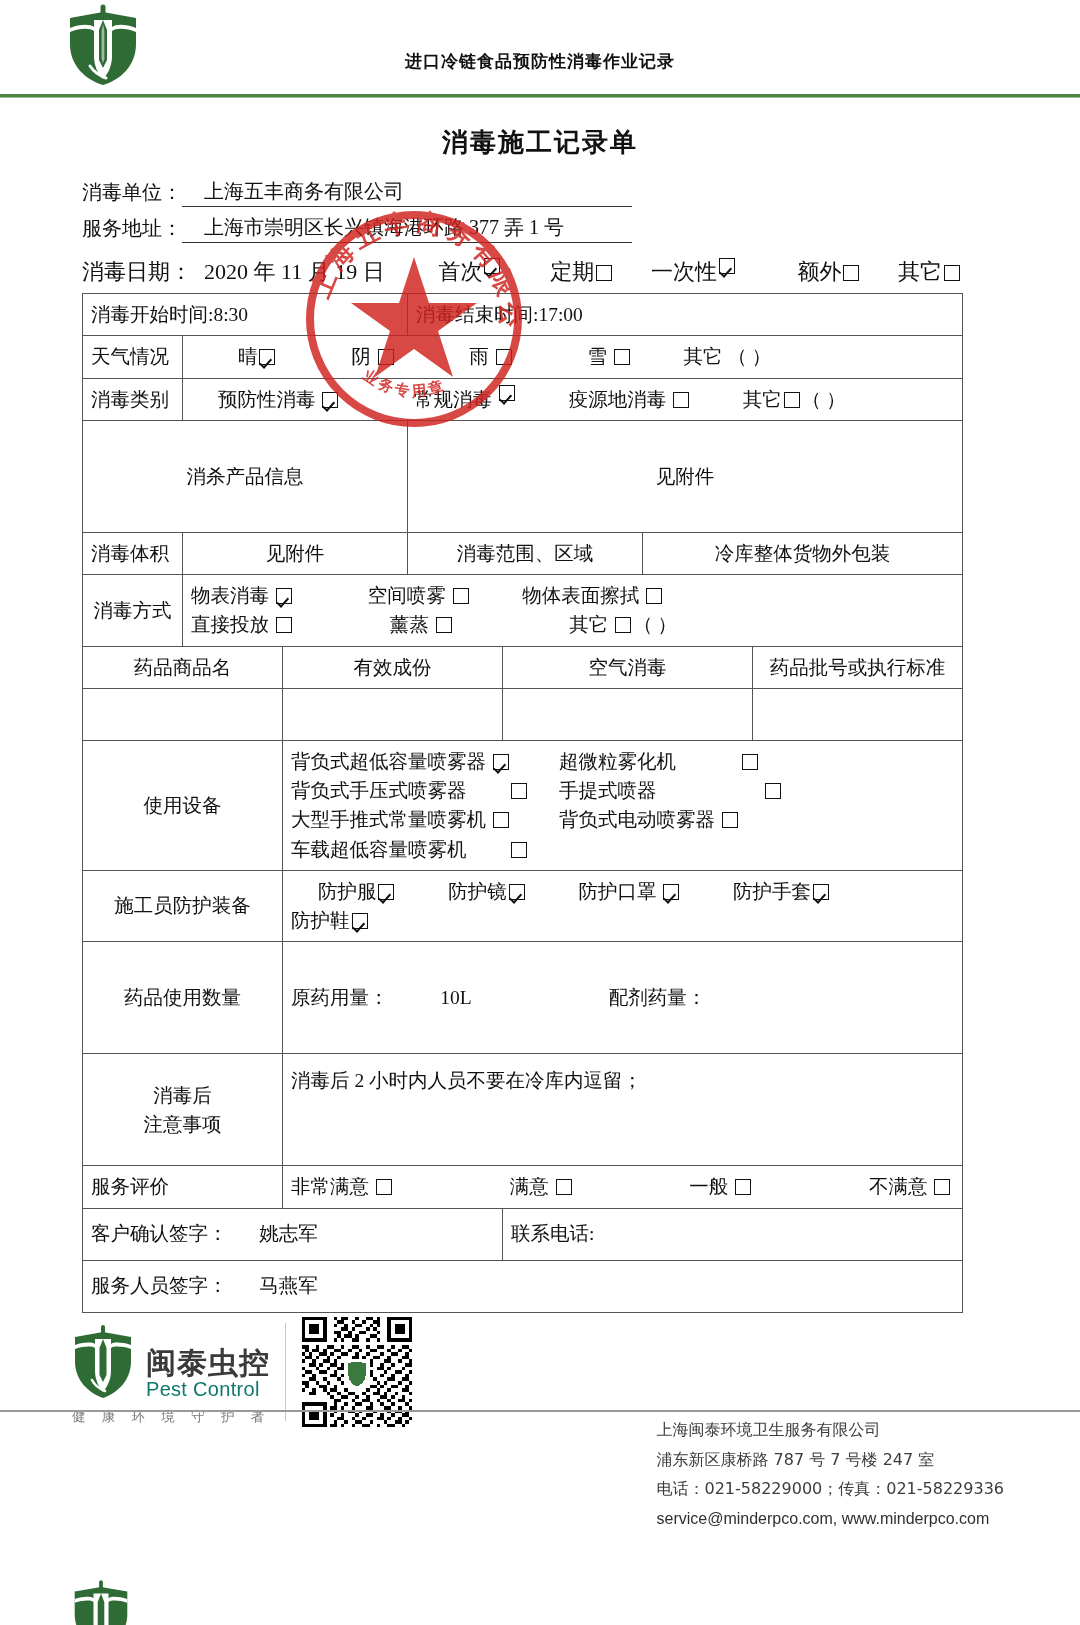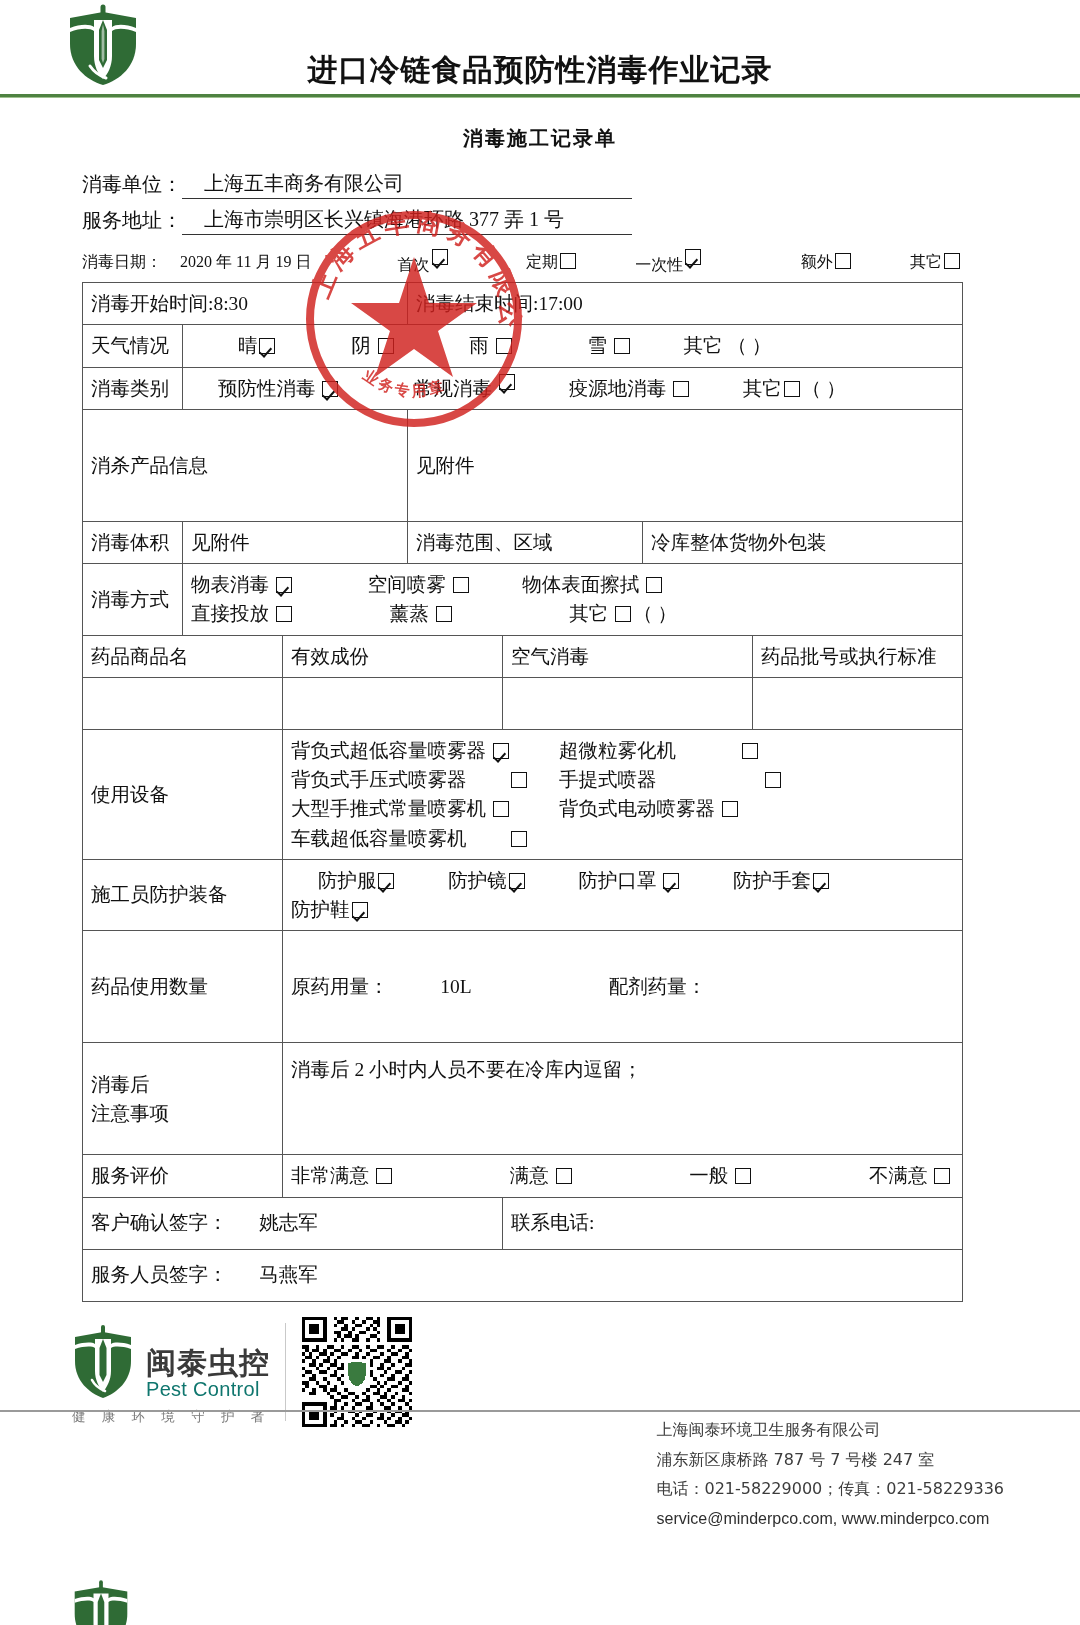--- a/index.html
+++ b/index.html
@@ -23,42 +23,42 @@
   }
   .header-logo {
     position: absolute;
     left: 64px; top: 4px;
     width: 78px; height: 84px;
   }
   .header-title {
     position: absolute;
     left: 0; right: 0; top: 50px;
     text-align: center;
-    font-size: 30px;
+    font-size: 17px;
     font-weight: 700;
     letter-spacing: 1px;
     font-family: "DejaVu Sans", "Liberation Sans", sans-serif;
     color: #111;
   }
   .header-rule {
     position: absolute;
     left: 0; right: 0; top: 94px;
     height: 3px;
     background: #4e8241;
   }
   .header-rule::after {
     content: "";
     position: absolute; left: 0; right: 0; top: 3px;
     height: 1px; background: #9fc18f;
   }
 
   
   .form-title {
     text-align: center;
-    font-size: 20px;
+    font-size: 26px;
     font-weight: 700;
     margin-top: 28px;
     letter-spacing: 2px;
     font-family: "DejaVu Sans", "Liberation Sans", sans-serif;
   }
 
   
   .field-rows {
     margin: 18px 0 0 82px;
     width: 880px;
@@ -76,22 +76,22 @@
     padding: 0 10px 1px 22px;
     min-width: 310px;
     font-size: 20px;
   }
   .field-underline.wide { min-width: 450px; }
 
   .date-row {
     display: flex;
     align-items: center;
     margin-top: 14px;
-    font-size: 16px;
-    gap: 18px;
+    font-size: 22px;
+    gap: 12px;
   }
   .date-row .seg { white-space: nowrap; }
   .date-row .gap-lg { width: 52px; display: inline-block; }
 
   
   .cb {
     display: inline-block;
     width: 16px; height: 16px;
     border: 1.6px solid #111;
     position: relative;
@@ -116,21 +116,21 @@
     margin: 6px 0 0 82px;
     font-size: 19.5px;
     table-layout: fixed;
   }
   table.form td {
     border: 1.4px solid #555;
     padding: 6px 8px;
     vertical-align: middle;
     line-height: 1.5;
   }
-  td.c { }
+  td.c { text-align: center; }
   td.l { text-align: left; }
   .h40 { height: 42px; }
   .h52 { height: 52px; }
   .tall { height: 112px; }
 
   .inline-opt { white-space: nowrap; }
   .sp-s { display: inline-block; width: 22px; }
   .sp-m { display: inline-block; width: 42px; }
   .sp-l { display: inline-block; width: 64px; }
 

